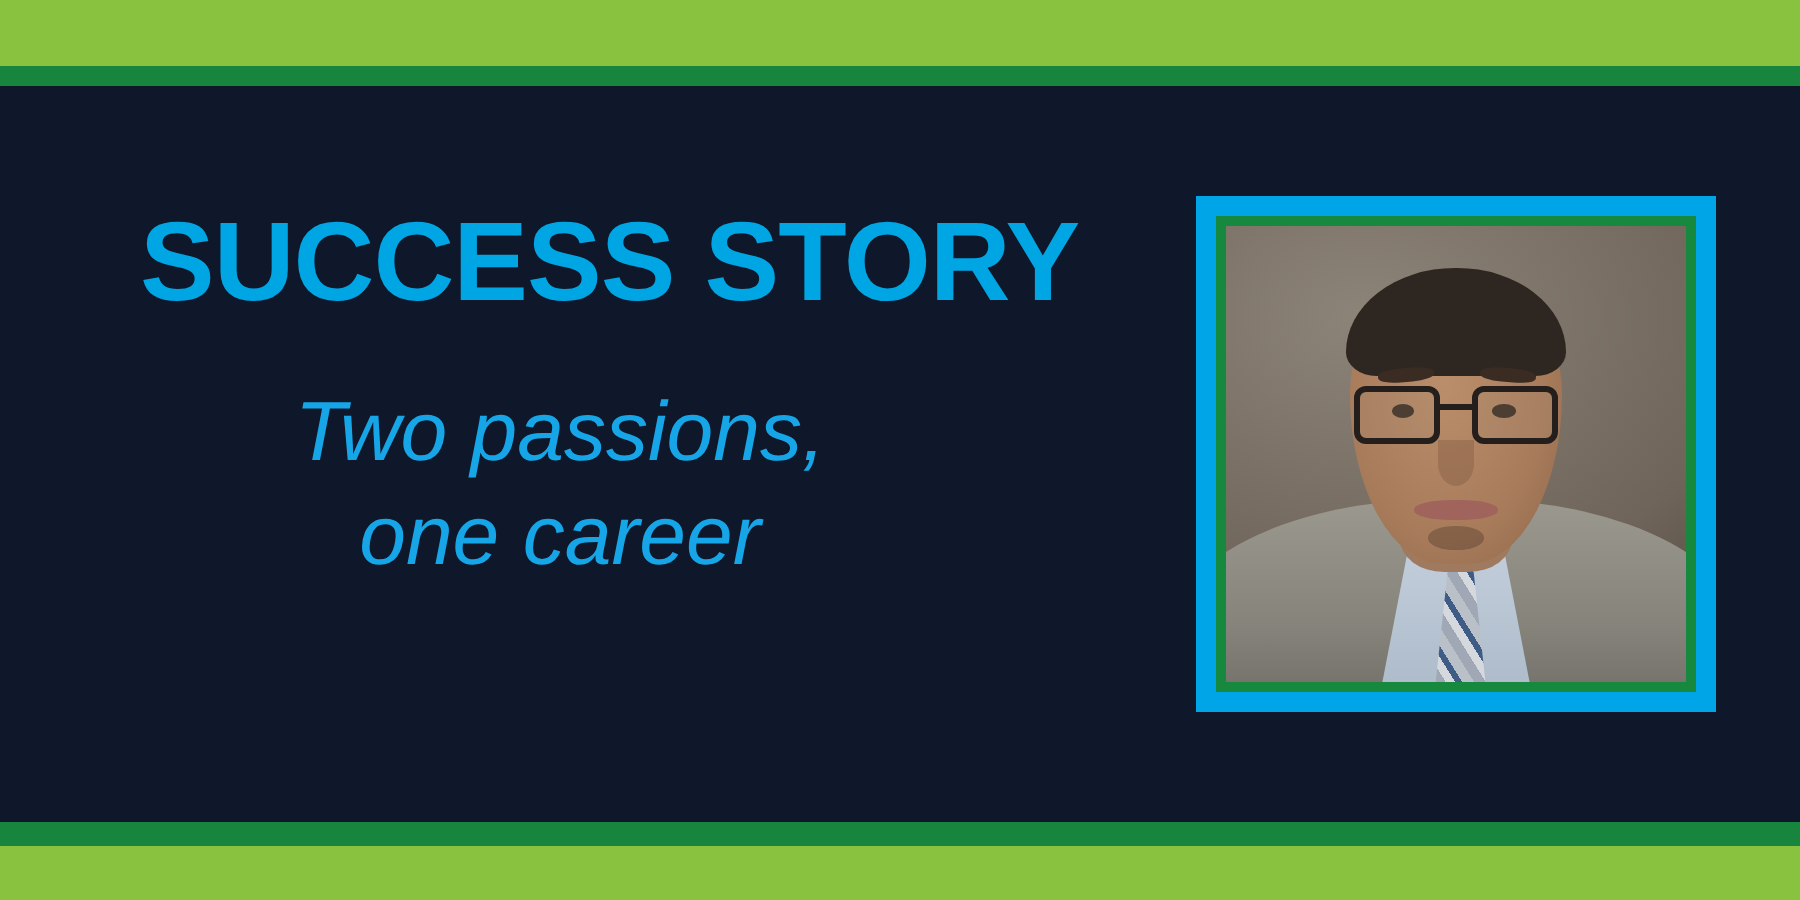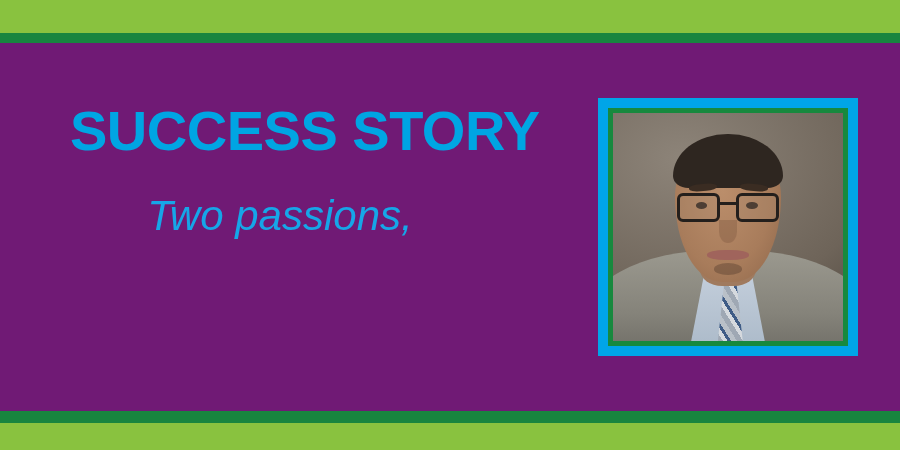--- a/index.html
+++ b/index.html
@@ -8,21 +8,21 @@
     background: #ffffff;
   }
   body {
     font-family: "Liberation Sans", sans-serif;
   }
 
   .banner {
     position: relative;
     width: 900px;
     height: 450px;
-    background: #701a75;
+    background: #0f172a;
     overflow: hidden;
   }
 
   
   .band {
     position: absolute;
     left: 0;
     width: 900px;
   }
   .band-top-light {
@@ -248,20 +248,21 @@
 
 <div class="banner">
 
   <div class="band band-top-light"></div>
   <div class="band band-top-dark"></div>
 
   <div class="text-block">
     <div class="headline">SUCCESS STORY</div>
     <div class="subhead">
       <span class="subhead-line">Two passions,</span>
+      <span class="subhead-line">one career</span>
     </div>
   </div>
 
   <div class="photo-frame">
     <div class="photo-inner-border">
       <div class="photo">
         <div class="ph-bg"></div>
         <div class="ph-shoulders"></div>
         <div class="ph-shirt"></div>
         <div class="ph-tie"></div>

